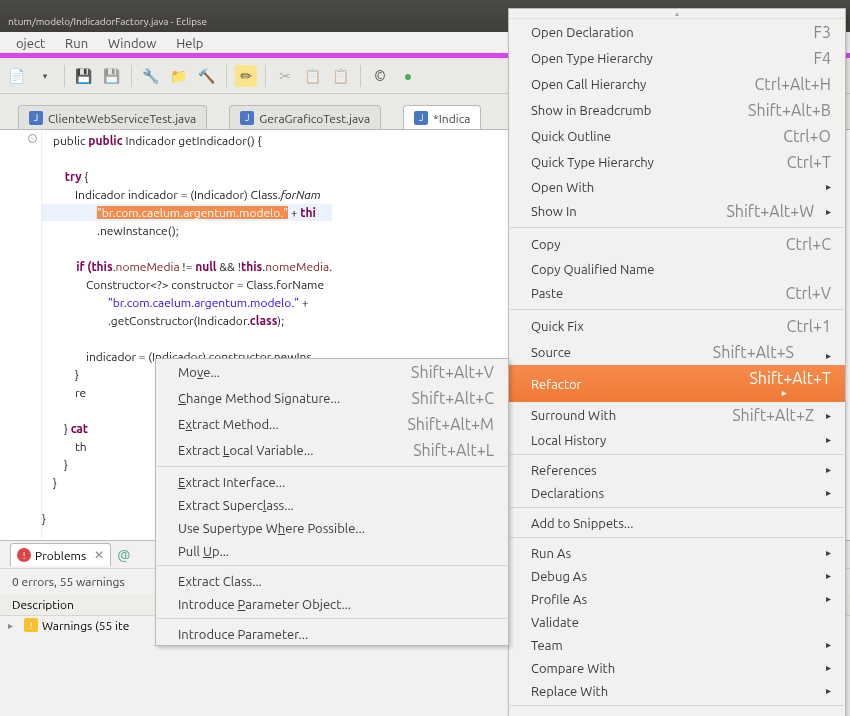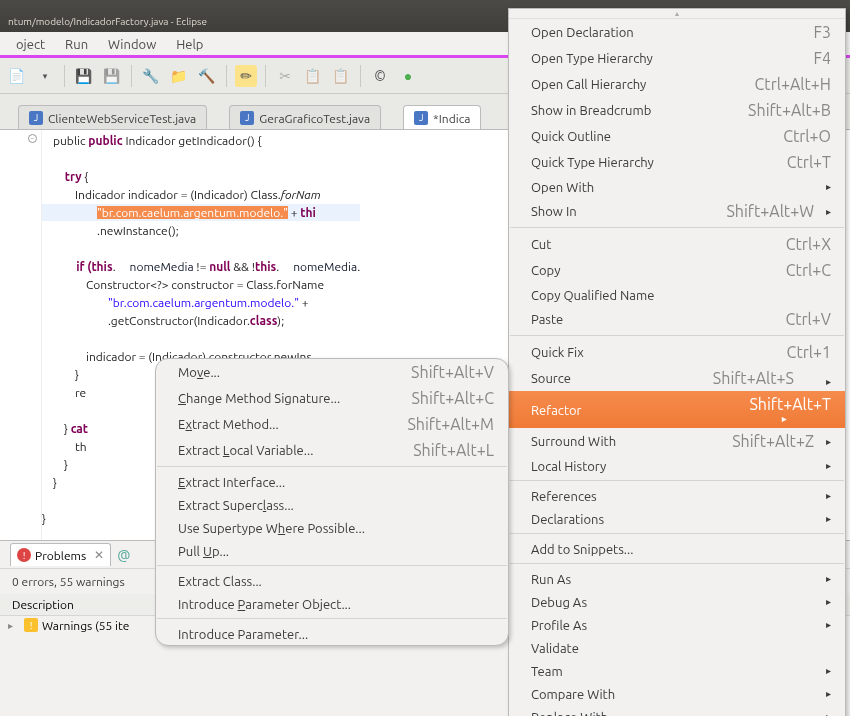--- a/index.html
+++ b/index.html
@@ -1,53 +1,53 @@
 <!DOCTYPE html>
 <html><head>
   <meta charset="utf-8">
   <style>
     * { margin: 0; padding: 0; box-sizing: border-box; font-family: "Ubuntu", "Segoe UI", sans-serif; }
     body { width: 850px; height: 716px; background: #f2f1f0; overflow: hidden; position: relative; }
     
     .title-bar { background: linear-gradient(#4b4a46, #3f3e3a); color: #dfdbd2; height: 24px; padding: 16px 8px; font-size: 10px; overflow: hidden; }
     
-    .menu-bar { background: #f2f1f0; height: 26px; display: flex; align-items: center; padding: 0 6px; font-size: 13px; color: #4c4c4c; border-bottom: 3px solid #d946ef; }
+    .menu-bar { background: #f2f1f0; height: 26px; display: flex; align-items: center; padding: 0 6px; font-size: 13px; color: #4c4c4c; border-bottom: 5px solid #d946ef; }
     .menu-item { padding: 4px 10px; cursor: default; }
     
     .toolbar { background: #e9e9e5; height: 36px; display: flex; align-items: center; padding: 0 6px; gap: 6px; border-bottom: 1px solid #c9c9c5; }
     .tb-btn { width: 22px; height: 22px; display: flex; align-items: center; justify-content: center; font-size: 14px; color: #555; }
     .tb-sep { width: 1px; height: 22px; background: #c9c9c5; margin: 0 2px; }
     
     .tabs { background: #e9e9e5; height: 30px; display: flex; align-items: flex-end; padding: 0 10px 0 18px; gap: 2px; border-bottom: 1px solid #bbb; }
     .tab { display: flex; align-items: center; gap: 5px; padding: 5px 10px 4px; background: #e2e2de; border: 1px solid #bbb; border-bottom: none; border-radius: 4px 4px 0 0; font-size: 12px; color: #3c3c3c; margin-right: 20px; }
     .tab.active { background: #fff; }
     .tab-icon { width: 14px; height: 14px; background: #4a77c4; border-radius: 2px; font-size: 9px; color: #fff; display: flex; align-items: center; justify-content: center; }
     
     .editor-area { background: #fff; position: relative; height: 410px; display: flex; }
     .gutter { width: 42px; background: #fff; border-right: 1px solid #eee; position: relative; }
     .gutter-circle { width: 9px; height: 9px; border-radius: 50%; background: #fff; border: 1px solid #999; position: absolute; left: 28px; top: 4px; font-size: 7px; line-height: 7px; text-align: center; color: #888; }
     
     .code { font-family: "DejaVu Sans Mono", monospace; font-size: 12px; line-height: 17px; white-space: pre; padding: 2px 0; color: #222; }
     .kw { color: #7f0055; font-weight: bold; }
     .str { color: #2a00ff; }
     .highlight-line { background: #eaf2fe; display: inline-block; width: 100%; }
     .sel { background: #f58b4c; color: #fff; }
-    .field { color: #0f172a; margin-left: 14px; }
+    .field { color: #7f1d1d; }
     
     .context-menu { position: absolute; background: #f2f1f0; border: 1px solid #bababa; box-shadow: 2px 2px 4px rgba(0,0,0,0.2); font-size: 13px; color: #3c3c3c; z-index: 100; }
     .ctx-item { display: flex; justify-content: space-between; align-items: center; padding: 4px 14px 4px 22px; cursor: default; min-height: 23px; }
     .ctx-item.highlighted { background: linear-gradient(#f58b4c, #f07a36); color: #fff; }
     .ctx-item.highlighted .shortcut { color: #fff; }
     .ctx-sep { height: 1px; background: #d4d4d2; margin: 3px 1px; }
     .shortcut { color: #888; font-size: 16px; margin-left: 24px; }
     .chevron { margin-left: 12px; font-size: 10px; }
     .ul { text-decoration: underline; }
     
     .main-ctx { top: 8px; left: 508px; width: 338px; }
-    .sub-ctx { top: 358px; left: 155px; width: 354px; border-radius: 13px; }
+    .sub-ctx { top: 358px; left: 155px; width: 354px; }
     .grabber { height: 10px; background: #f2f1f0; border-bottom: 1px solid #e0e0de; display: flex; align-items: center; justify-content: center; font-size: 8px; color: #aaa; }
     
     .bottom-panel { background: #f2f1f0; border-top: 1px solid #bbb; height: 170px; display: flex; flex-direction: column; }
     .bottom-tabs { height: 28px; display: flex; align-items: center; padding: 0 10px; gap: 6px; font-size: 12px; border-bottom: 1px solid #d6d6d6; }
     .btab { display: flex; align-items: center; gap: 4px; padding: 4px 6px; }
     .btab.active { background: #fff; border: 1px solid #bbb; border-bottom: none; border-radius: 3px 3px 0 0; }
     .bottom-text { padding: 6px 12px; font-size: 12px; color: #3c3c3c; }
     .bottom-header { background: #ededea; padding: 4px 12px; font-size: 12px; border-bottom: 1px solid #d6d6d6; }
     .tree-row { display: flex; align-items: center; gap: 4px; padding: 2px 8px; font-size: 12px; }
     .tree-toggle { font-size: 10px; color: #888; width: 12px; }
@@ -196,26 +196,20 @@
       </div>
       <div class="ctx-item">
         <span>Show In</span>
         <span style="display: flex; align-items: center;">
           <span class="shortcut">Shift+Alt+W</span>
           <span class="chevron">▸</span>
         </span>
       </div>
       <div class="ctx-sep"></div>
       <div class="ctx-item">
-        <span>Cut</span>
-        <span style="display: flex; align-items: center;">
-          <span class="shortcut">Ctrl+X</span>
-        </span>
-      </div>
-      <div class="ctx-item">
         <span>Copy</span>
         <span style="display: flex; align-items: center;">
           <span class="shortcut">Ctrl+C</span>
         </span>
       </div>
       <div class="ctx-item">
         <span>Copy Qualified Name</span>
         <span style="display: flex; align-items: center;"></span>
       </div>
       <div class="ctx-item">

